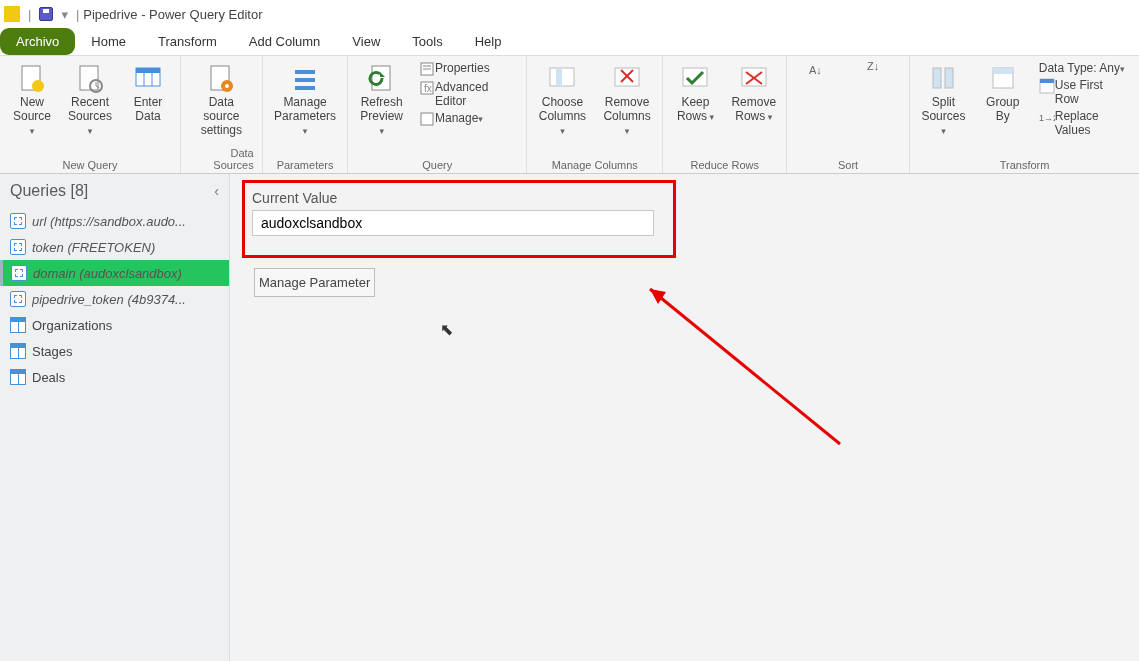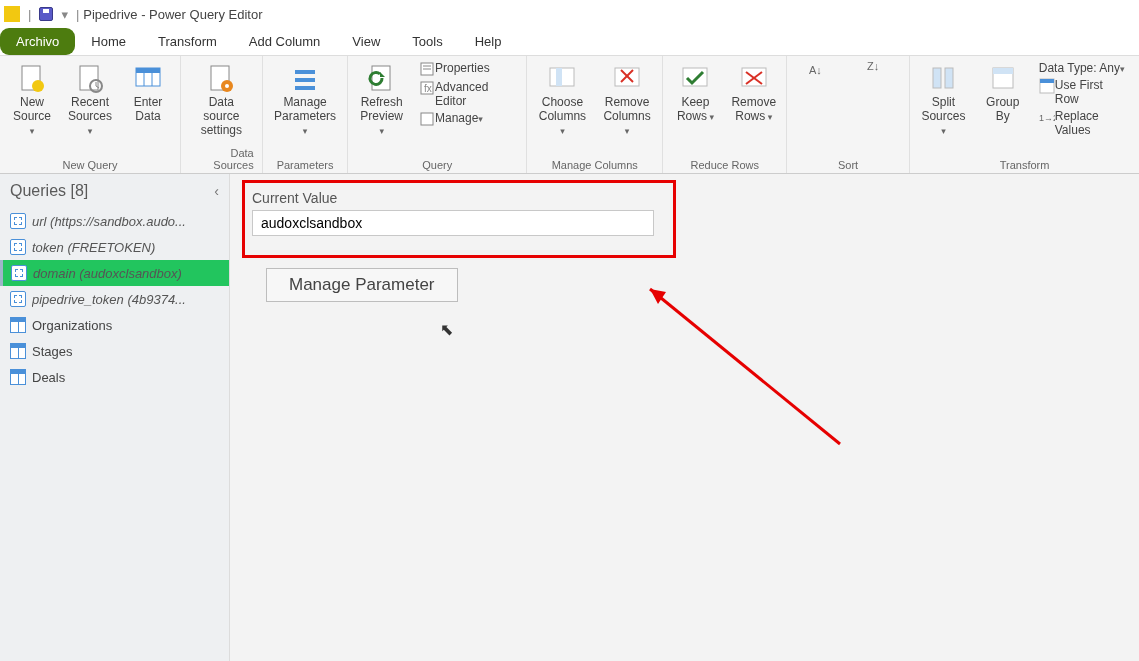--- a/index.html
+++ b/index.html
@@ -44,21 +44,21 @@
     .qitem { display:flex; align-items:center; gap:6px; padding:5px 10px; font-size:13px; color:#444; cursor:default; }
     .qitem.param { font-style: italic; color:#555; }
     .qitem.sel { background:#22c55e; border-left:3px solid #9db5c8; padding-left:8px; }
     .qitem .qi { width:16px; height:16px; flex:0 0 16px; }
     .qitem .qt { white-space:nowrap; overflow:hidden; text-overflow:ellipsis; }
 
     .main { flex:1; background:#f3f3f3; position:relative; padding:14px 16px; }
     .highlight-box { position:absolute; left:12px; top:6px; width:434px; height:78px; border:3px solid #e60000; }
     .fieldlabel { font-size:14px; color:#555; margin:2px 0 4px 6px; }
     .vinput { width:402px; margin-left:6px; padding:4px 8px; font-size:14px; border:1px solid #c8c8c8; background:#fff; }
-    .managebtn { margin-top:32px; margin-left:20px; padding:6px 22px; font-size:17px; border:1px solid #bdbdbd; background:#f7f7f7; color:#444; }
+    .managebtn { margin-top:32px; margin-left:8px; padding:6px 4px; font-size:13px; border:1px solid #bdbdbd; background:#f7f7f7; color:#444; }
 
     .cursor-arrow { position:absolute; left:210px; top:146px; font-size:16px; color:#333; pointer-events:none; }
     .red-arrow { position:absolute; left:400px; top:100px; pointer-events:none; }
 
     
     .tblicon { border:1px solid #4a90d9; background:#fff; position:relative; }
     .tblicon::before{content:"";position:absolute;top:0;left:0;right:0;height:4px;background:#4a90d9;}
     .tblicon::after{content:"";position:absolute;top:4px;bottom:0;left:50%;width:1px;background:#4a90d9;}
 
     .paramicon { border:1px solid #4a90d9; background:#fff; position:relative; border-radius:2px; }

